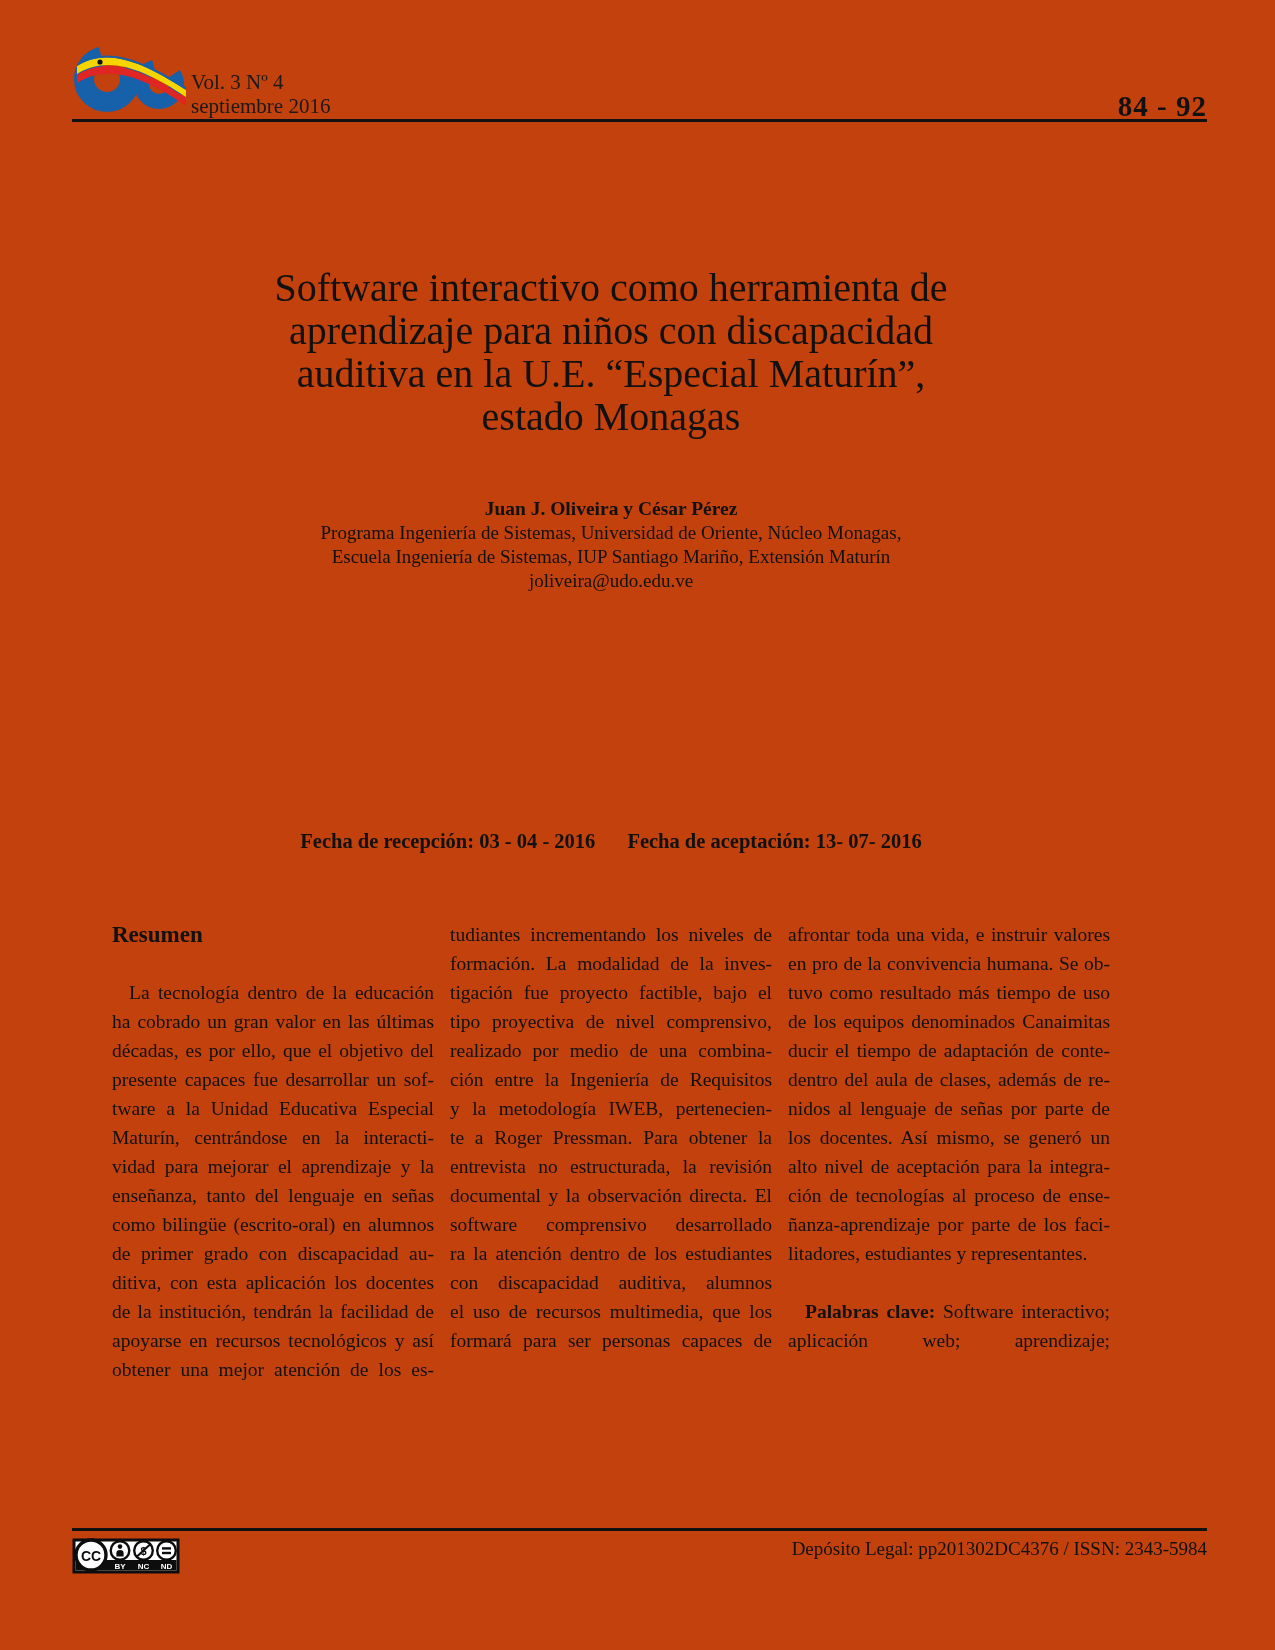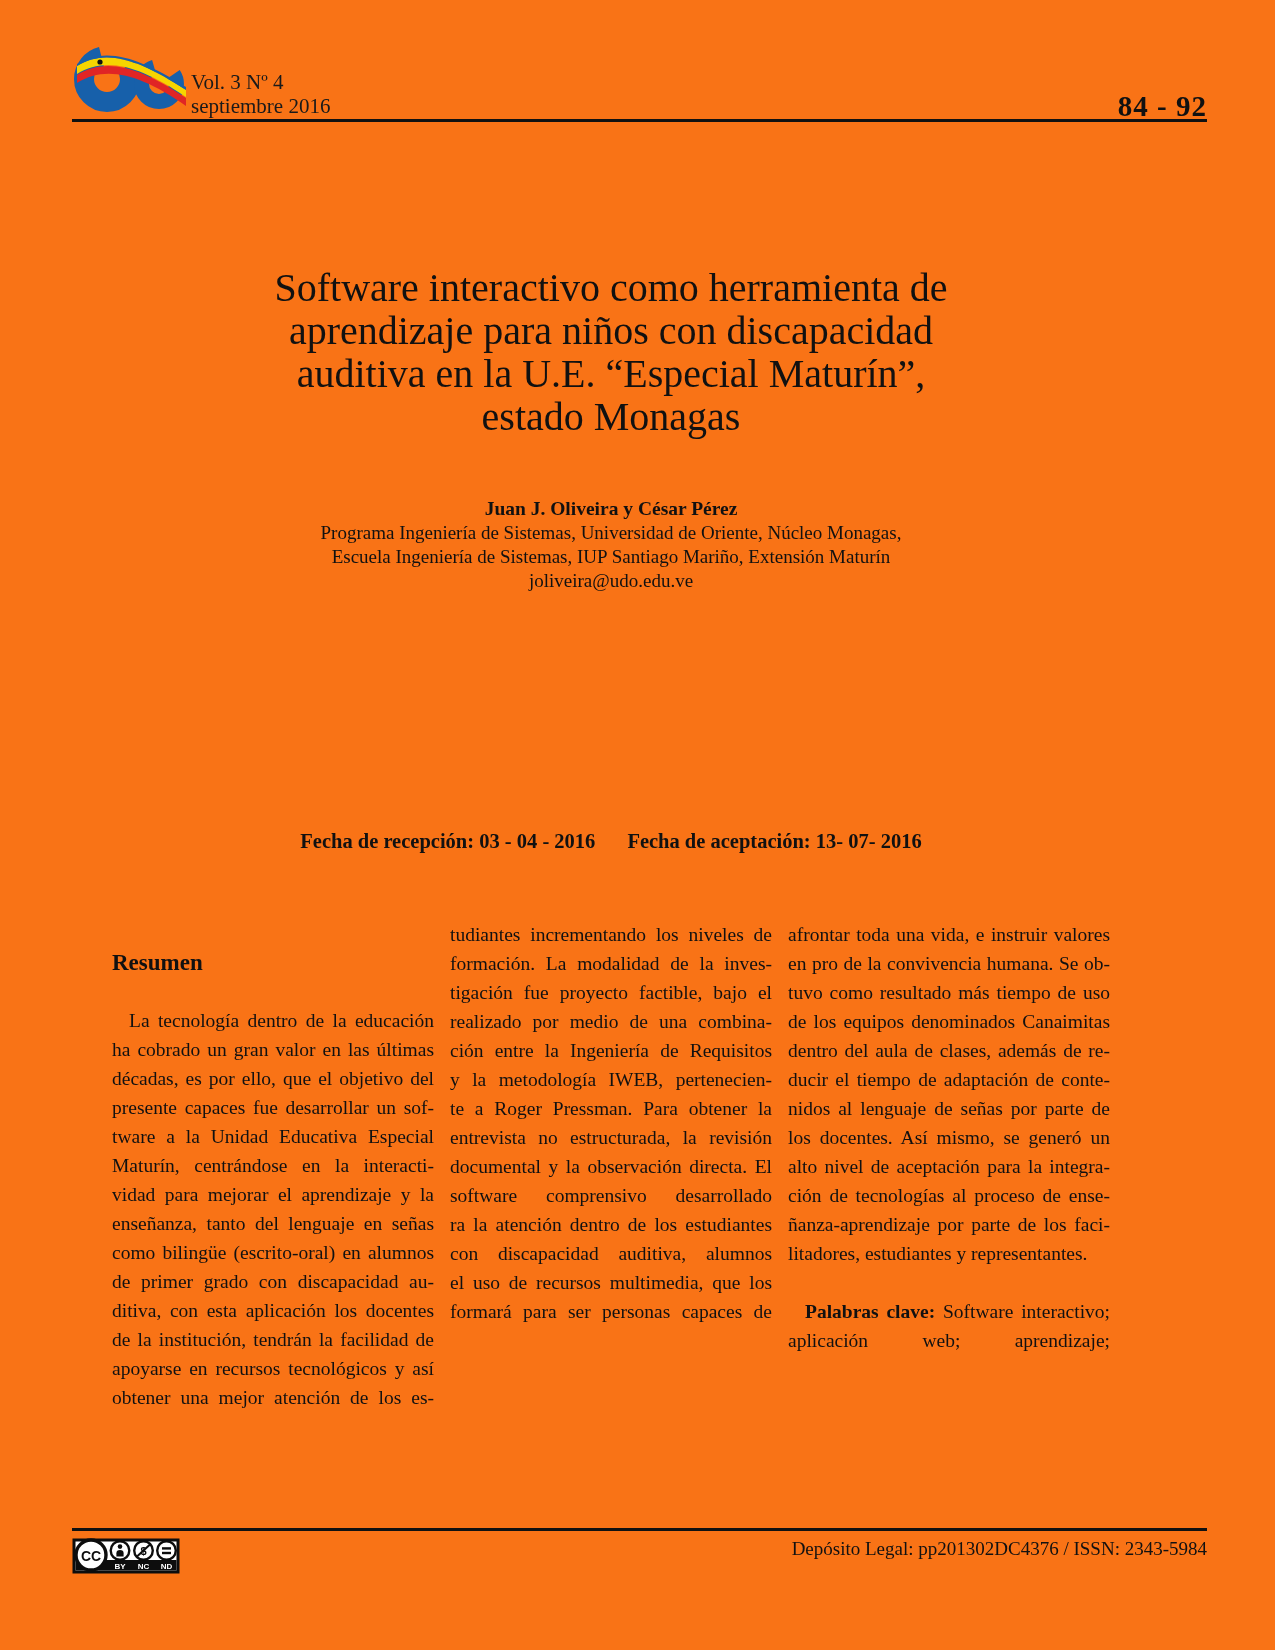--- a/index.html
+++ b/index.html
@@ -1,20 +1,20 @@
 <!DOCTYPE html>
 <html lang="es"><head>
 <meta charset="utf-8">
 <style>
   html, body { margin: 0; padding: 0; background: #ffffff; }
   .page {
     position: relative;
     width: 1275px;
     height: 1650px;
-    background: #f97316;
+    background: #c2410c;
     font-family: "Liberation Serif", "DejaVu Serif", serif;
     color: #111111;
     overflow: hidden;
   }
   .rule {
     position: absolute;
     left: 72px;
     width: 1135px;
     height: 3px;
     background: #111111;
@@ -48,21 +48,21 @@
   .dates {
     position: absolute; left: 112px; top: 830px; width: 998px;
     text-align: center; font-weight: bold; font-size: 20.5px;
   }
   .dates .gap { display: inline-block; width: 32px; }
 
   .col {
     position: absolute; top: 920px; width: 322px;
     font-size: 19.5px; line-height: 29px;
   }
-  .col1 { left: 112px; margin-top: 28px; }
+  .col1 { left: 112px; }
   .col2 { left: 450px; }
   .col3 { left: 788px; }
 
   .abs-heading {
     font-weight: bold; font-size: 23px; height: 58px; line-height: 29px;
   }
   .jline {
     text-align: justify;
     text-align-last: justify;
     white-space: nowrap-off;
@@ -138,40 +138,41 @@
     <div class="jline">ditiva, con esta aplicación los docentes</div>
     <div class="jline">de la institución, tendrán la facilidad de</div>
     <div class="jline">apoyarse en recursos tecnológicos y así</div>
     <div class="jline">obtener una mejor atención de los es-</div>
   </div>
 
   <div class="col col2">
     <div class="jline">tudiantes incrementando los niveles de</div>
     <div class="jline">formación. La modalidad de la inves-</div>
     <div class="jline">tigación fue proyecto factible, bajo el</div>
+    <div class="jline">tipo proyectiva de nivel comprensivo,</div>
     <div class="jline">realizado por medio de una combina-</div>
     <div class="jline">ción entre la Ingeniería de Requisitos</div>
     <div class="jline">y la metodología IWEB, pertenecien-</div>
     <div class="jline">te a Roger Pressman. Para obtener la</div>
     <div class="jline">entrevista no estructurada, la revisión</div>
     <div class="jline">documental y la observación directa. El</div>
     <div class="jline">software comprensivo desarrollado mejo-</div>
     <div class="jline">ra la atención dentro de los estudiantes</div>
     <div class="jline">con discapacidad auditiva, alumnos</div>
     <div class="jline">el uso de recursos multimedia, que los</div>
     <div class="jline">formará para ser personas capaces de</div>
   </div>
 
   <div class="col col3">
     <div class="jline">afrontar toda una vida, e instruir valores</div>
     <div class="jline">en pro de la convivencia humana. Se ob-</div>
     <div class="jline">tuvo como resultado más tiempo de uso</div>
     <div class="jline">de los equipos denominados Canaimitas</div>
+    <div class="jline">ducir el tiempo de adaptación de conte-</div>
     <div class="jline">dentro del aula de clases, además de re-</div>
-    <div class="jline">ducir el tiempo de adaptación de conte-</div>
     <div class="jline">nidos al lenguaje de señas por parte de</div>
     <div class="jline">los docentes. Así mismo, se generó un</div>
     <div class="jline">alto nivel de aceptación para la integra-</div>
     <div class="jline">ción de tecnologías al proceso de ense-</div>
     <div class="jline">ñanza-aprendizaje por parte de los faci-</div>
     <div class="jline end">litadores, estudiantes y representantes.</div>
     <div class="spacer"></div>
     <div class="jline indent"><span class="b">Palabras clave:</span><span> Software interactivo;</span></div>
     <div class="jline end">aplicación web; aprendizaje; discapacidad</div>
   </div>

